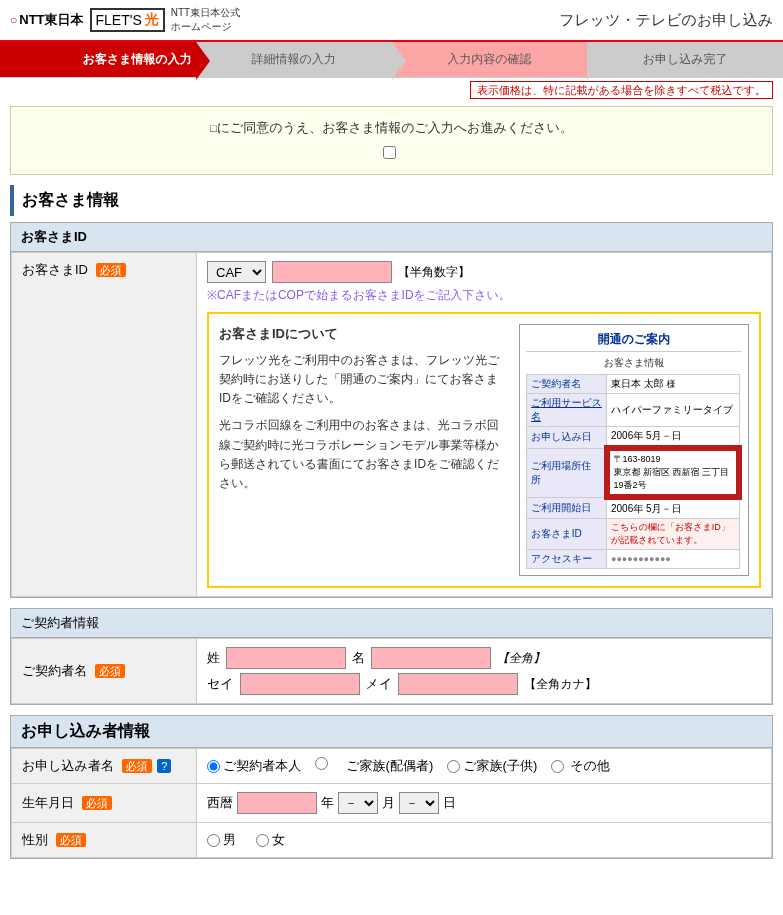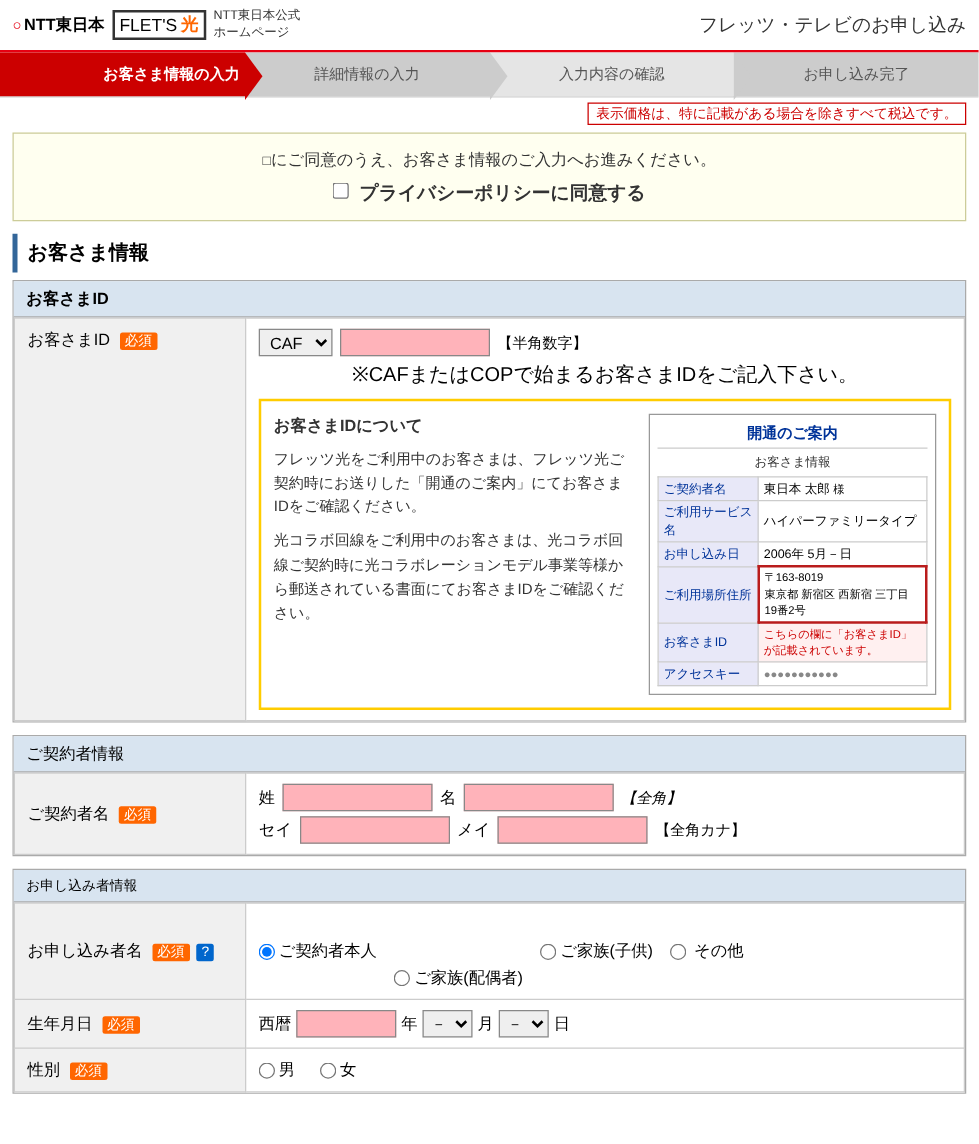--- a/index.html
+++ b/index.html
@@ -28,38 +28,37 @@
 
 <div style="display:flex; width:100%; border-bottom:1px solid #ccc;">
   <div style="flex:1; background:#cc0000; color:#fff; text-align:right; padding:9px 4px; font-size:12px; font-weight:bold; position:relative; z-index:4;">
     <span>お客さま情報の入力</span>
     <div style="width:0;height:0;border-top:19px solid transparent;border-bottom:19px solid transparent;border-left:14px solid #cc0000;position:absolute;right:-14px;top:0;z-index:10;"></div>
   </div>
   <div style="flex:1; background:#cccccc; color:#555; text-align:center; padding:9px 4px; font-size:12px; position:relative; z-index:3;">
     <span>詳細情報の入力</span>
     <div style="width:0;height:0;border-top:19px solid transparent;border-bottom:19px solid transparent;border-left:14px solid #cccccc;position:absolute;right:-14px;top:0;z-index:10;"></div>
   </div>
-  <div style="flex:1; background:#e5e5e5; color:#555; text-align:center; padding:9px 4px; font-size:12px; position:relative; z-index:2;">
+  <div style="flex:1; background:#fca5a5; color:#555; text-align:center; padding:9px 4px; font-size:12px; position:relative; z-index:2;">
     <span>入力内容の確認</span>
     <div style="width:0;height:0;border-top:19px solid transparent;border-bottom:19px solid transparent;border-left:14px solid #cccccc;position:absolute;right:-14px;top:0;z-index:10;"></div>
   </div>
   <div style="flex:1; background:#cccccc; color:#555; text-align:center; padding:9px 4px; font-size:12px; position:relative; z-index:1;">
     <span>お申し込み完了</span>
   </div>
 </div>
 
 <div style="text-align:right; padding:4px 10px;">
   <span style="border:1px solid #cc0000; color:#cc0000; font-size:11px; padding:2px 6px;">表示価格は、特に記載がある場合を除きすべて税込です。</span>
 </div>
 
 <div style="background:#fffff0; border:1px solid #cccc99; margin:4px 10px 10px; padding:12px 28px; text-align:center;">
   <div style="font-size:13px; color:#333; margin-bottom:8px;"><span style="font-size:11px;">□</span><a style="color:#0066cc; text-decoration:underline; cursor:pointer;"></a><span>にご同意のうえ、お客さま情報のご入力へお進みください。</span></div>
   <div style="font-size:15px; font-weight:bold; color:#333; cursor:pointer;">
     <input type="checkbox" style="margin-right: 4px;">
-    <span>プライバシーポリシーに同意する</span>
   </div>
 </div>
 
 <div style="padding:0 10px 20px;">
 
   <div style="border-left:4px solid #336699; padding:5px 8px; font-size:16px; font-weight:bold; margin-bottom:6px; display:flex; align-items:center;">
     <span>お客さま情報</span>
   </div>
 
   <div style="border:1px solid #aaa; margin-bottom:10px;">
@@ -75,49 +74,53 @@
         </td>
         <td style="padding:8px 10px; border:1px solid #ccc; background:#fff;">
           <div style="display:flex; align-items:center; gap:6px; margin-bottom:3px;">
             <select style="padding:2px 4px; border:1px solid #888; font-size:13px; height:22px;">
               <option>CAF</option>
               <option>COP</option>
             </select>
             <input type="text" style="background: rgb(255, 179, 186); border: 1px solid rgb(136, 136, 136); padding: 2px 6px; width: 120px; height: 22px;">
             <span style="font-size:12px;">【半角数字】</span>
           </div>
-          <div style="font-size:16px; color:#000000; margin-bottom:8px;text-align:center;">※CAFまたはCOPで始まるお客さまIDをご記入下さい。</div>
+          <div style="font-size:12px; color:#8b5cf6; margin-bottom:8px;">※CAFまたはCOPで始まるお客さまIDをご記入下さい。</div>
 
           <div style="border:2px solid #ffcc00; padding:10px; display:flex; gap:10px; background:#fff;">
             <div style="flex:1; font-size:12px; line-height:1.6; color:#333;">
               <div style="font-weight:bold; font-size:13px; margin-bottom:6px;">お客さまIDについて</div>
               <p style="margin-bottom:8px;">フレッツ光をご利用中のお客さまは、フレッツ光ご契約時にお送りした「開通のご案内」にてお客さまIDをご確認ください。</p>
               <p>光コラボ回線をご利用中のお客さまは、光コラボ回線ご契約時に光コラボレーションモデル事業等様から郵送されている書面にてお客さまIDをご確認ください。</p>
             </div>
 
             <div style="width:230px; border:1px solid #999; padding:6px; font-size:10px; flex-shrink:0;">
               <div style="text-align:center; font-size:12px; font-weight:bold; color:#003399; border-bottom:1px solid #ccc; padding-bottom:3px; margin-bottom:4px;">開通のご案内</div>
               <div style="text-align:center; font-size:10px; color:#333; margin-bottom:4px;">お客さま情報</div>
               <table style="width:100%; border-collapse:collapse; font-size:10px;">
                 <tbody>
                       <tr>
                   <td style="border:1px solid #ccc; padding:2px 4px; background:#e8e8f8; color:#003399; width:80px;">ご契約者名</td>
                   <td style="border:1px solid #ccc; padding:2px 4px;">東日本 太郎 <span style="font-size:9px;">様</span></td>
                 </tr>
                 <tr>
-                  <td style="border:1px solid #ccc; padding:2px 4px; background:#e8e8f8; color:#003399;">ご利用サービス名</td>
+                  <td style="border:1px solid #ccc; padding:2px 4px; background:#e8e8f8; color:#003399;text-decoration:underline;">ご利用サービス名</td>
                   <td style="border:1px solid #ccc; padding:2px 4px;margin-left:32px;">ハイパーファミリータイプ</td>
                 </tr>
                 <tr>
                   <td style="border:1px solid #ccc; padding:2px 4px; background:#e8e8f8; color:#003399;">お申し込み日</td>
                   <td style="border:1px solid #ccc; padding:2px 4px;">2006年 5月－日</td>
                 </tr>
                 <tr>
                   <td style="border:1px solid #ccc; padding:2px 4px; background:#e8e8f8; color:#003399;">ご利用場所住所</td>
-                  <td style="border:2px solid #b91c1c; padding:2px 4px; font-size:9px;">〒163-8019<br>東京都 新宿区 西新宿 三丁目 19番2号</td>
+                  <td style="border:6px solid #b91c1c; padding:2px 4px; font-size:9px;">〒163-8019<br>東京都 新宿区 西新宿 三丁目 19番2号</td>
+                </tr>
+                <tr>
+                  <td style="border:1px solid #ccc; padding:2px 4px; background:#e8e8f8; color:#003399;">ご利用開始日</td>
+                  <td style="border:1px solid #ccc; padding:2px 4px;">2006年 5月－日</td>
                 </tr>
                 <tr style="background:#fff0f0;">
                   <td style="border:1px solid #ccc; padding:2px 4px; background:#e8e8f8; color:#003399;">お客さまID</td>
                   <td style="border:1px solid #ccc; padding:2px 4px; color:#cc0000; font-size:9px;">こちらの欄に「お客さまID」が記載されています。</td>
                 </tr>
                 <tr>
                   <td style="border:1px solid #ccc; padding:2px 4px; background:#e8e8f8; color:#003399;">アクセスキー</td>
                   <td style="border:1px solid #ccc; padding:2px 4px; font-size:9px; color:#888;">●●●●●●●●●●●</td>
                 </tr>
               </tbody>
@@ -158,39 +161,39 @@
             <span style="font-size:12px;">【全角カナ】</span>
           </div>
         </td>
       </tr>
 
     </tbody>
       </table>
   </div>
 
   <div style="border:1px solid #aaa; margin-bottom:10px;">
-    <div style="background:#d8e4f0; padding:5px 10px; font-size:11px; font-weight:normal; border-bottom:1px solid #aaa;">
+    <div style="background:#d8e4f0; padding:5px 10px; font-size:16px; font-weight:bold; border-bottom:1px solid #aaa;">
       <span>お申し込み者情報</span>
     </div>
     <table style="width:100%; border-collapse:collapse;">
 
       <tbody>
           <tr>
         <td style="background:#f0f0f0; width:185px; padding:8px 10px; border:1px solid #ccc; vertical-align:middle;">
           <span>お申し込み者名</span>
           <span style="background:#ff6600; color:#fff; font-size:11px; padding:1px 4px; border-radius:2px; margin-left:4px;">必須</span>
           <span style="background:#0066cc; color:#fff; font-size:11px; padding:1px 4px; border-radius:2px; margin-left:2px; cursor:pointer;">?</span>
         </td>
         <td style="padding:8px 10px; border:1px solid #ccc; background:#fff;">
           <div style="display:flex; align-items:center; gap:14px; flex-wrap:wrap;">
             <label style="display:flex; align-items:center; gap:3px; font-size:13px; cursor:pointer;">
               <input type="radio" name="applicant" value="contractor" checked="" style="">
               <span>ご契約者本人</span>
             </label>
-            <label style="display:flex; align-items:center; gap:3px; font-size:13px; cursor:pointer;margin-top:42px;">
+            <label style="display:flex; align-items:flex-start; gap:18px; font-size:13px; cursor:pointer;">
               <input type="radio" name="applicant" value="spouse" style="">
               <span>ご家族(配偶者)</span>
             </label>
             <label style="display:flex; align-items:center; gap:3px; font-size:13px; cursor:pointer;">
               <input type="radio" name="applicant" value="child" style="">
               <span>ご家族(子供)</span>
             </label>
             <label style="display:flex; align-items:center; gap:6px; font-size:13px; cursor:pointer;">
               <input type="radio" name="applicant" value="other" style="">
               <span>その他</span>

